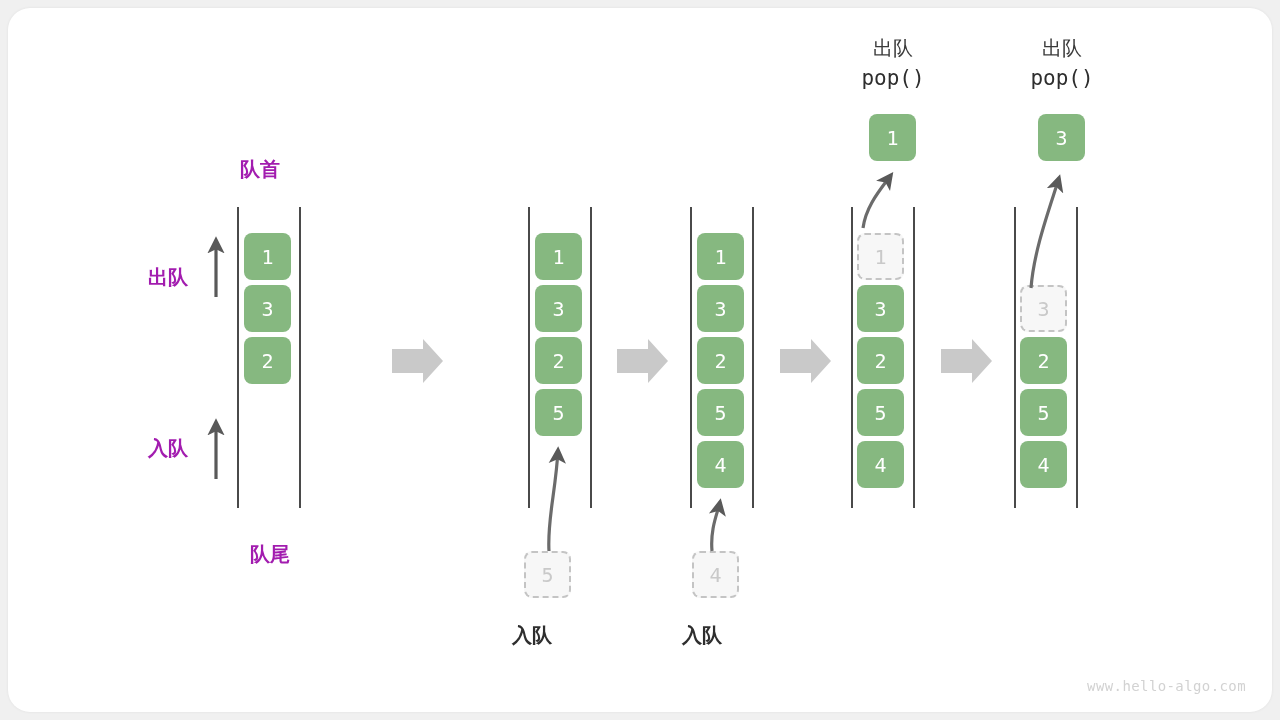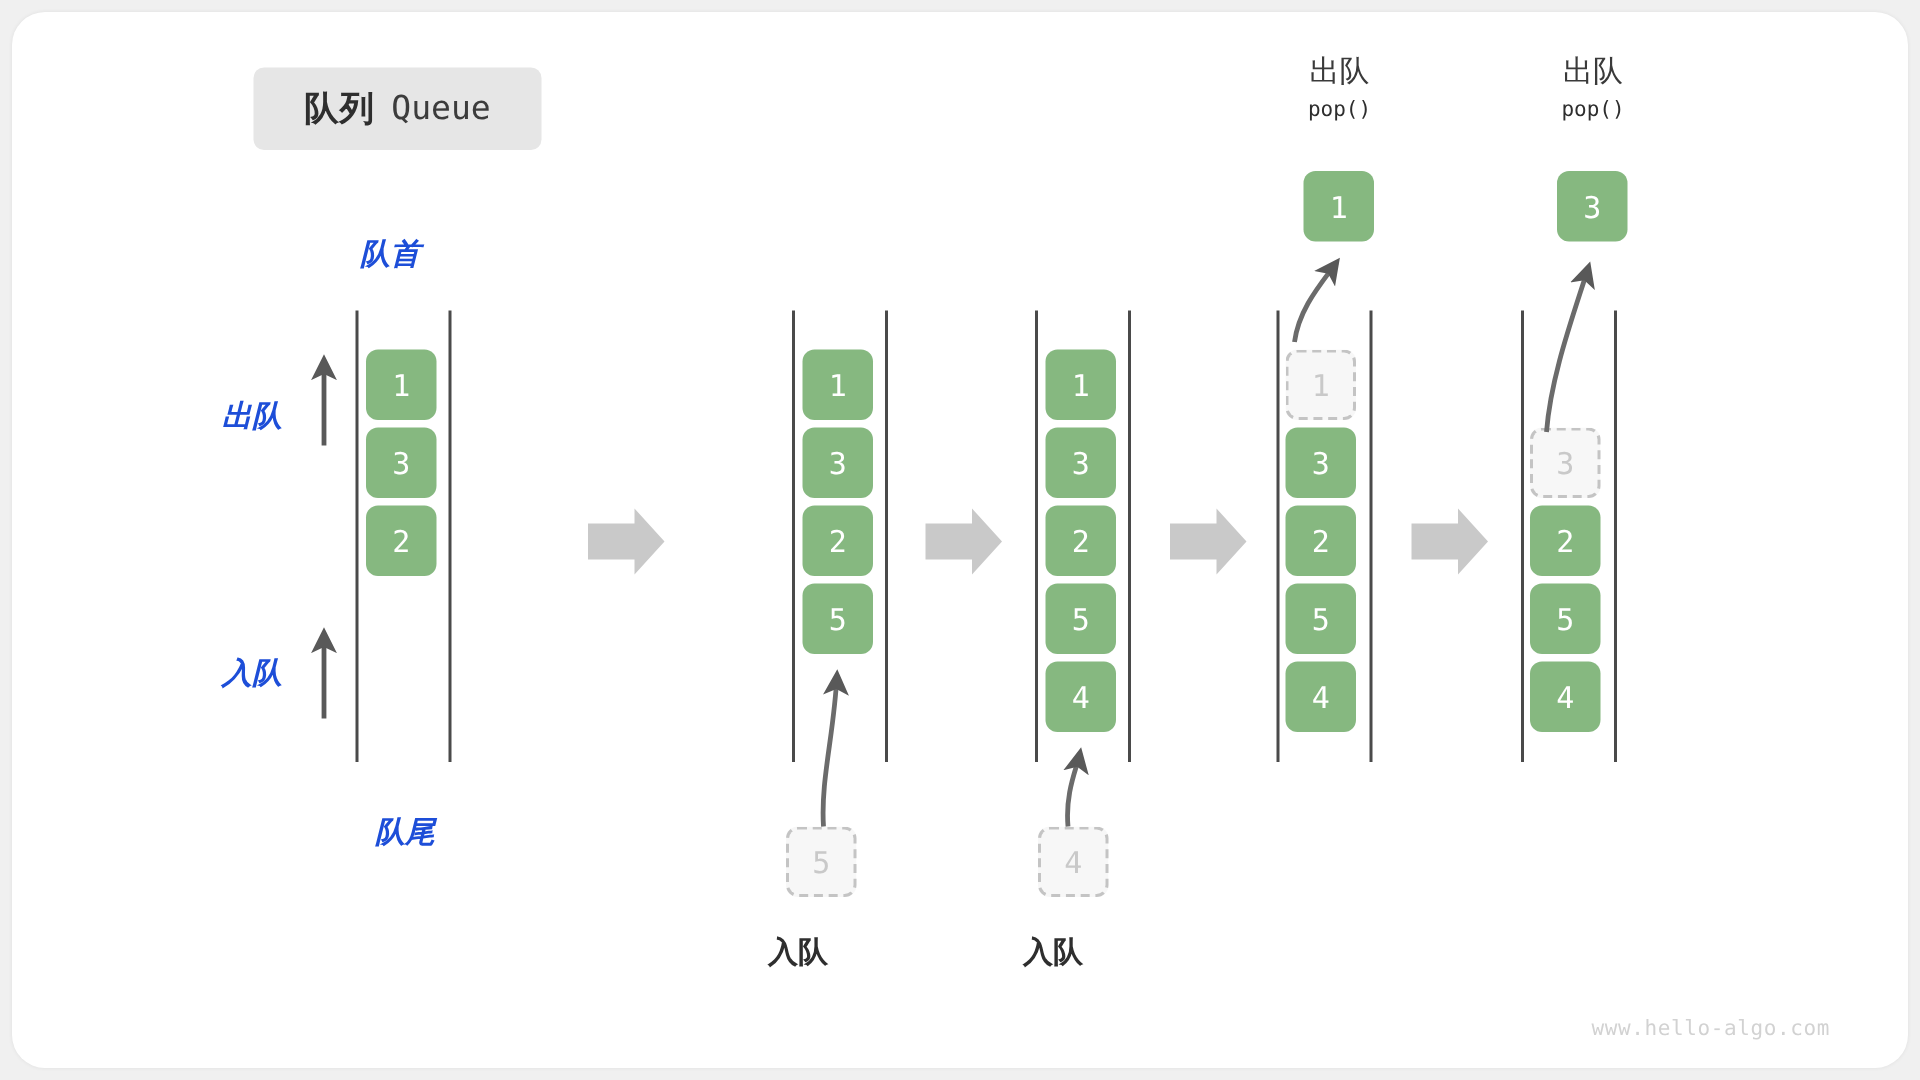--- a/index.html
+++ b/index.html
@@ -46,23 +46,22 @@
     font-size: 22px;
     color: #3c3c3c;
     margin-left: 11px;
   }
 
   
   .lbl-bold-cn {
     position: absolute;
     font-size: 20px;
     font-weight: bold;
-    color: #1d4ed8;
+    color: #a21caf;
     white-space: nowrap;
-    font-style: italic;
   }
   .op-label {
     position: absolute;
     text-align: center;
     white-space: nowrap;
     line-height: 1.55;
   }
   .op-label .cn {
     display: block;
     font-size: 20px;
@@ -85,21 +84,21 @@
   }
   .top-op-label .cn {
     display: block;
     font-size: 20px;
     font-weight: normal;
     color: #3a3a3a;
   }
   .top-op-label .code {
     display: block;
     font-family: "DejaVu Sans Mono", "Liberation Mono", monospace;
-    font-size: 14px;
+    font-size: 21px;
     color: #2e2e2e;
   }
 
   
   .rail {
     position: absolute;
     width: 2px;
     background: #4a4a4a;
   }
 
@@ -129,37 +128,33 @@
   #overlay {
     position: absolute;
     left: 0; top: 0;
     width: 1280px; height: 720px;
     pointer-events: none;
   }
 
   
   #watermark {
     position: absolute;
-    right: 60px; bottom: 26px;
+    right: 34px; bottom: 26px;
     font-family: "DejaVu Sans Mono", "Liberation Mono", monospace;
     font-size: 14px;
     color: #d2d2d2;
     letter-spacing: 0.4px;
   }
 </style>
 </head>
 <body>
 
 <div id="stage">
   <div id="card"></div>
 
-  <div id="title-badge">
-    <span class="cn">队列</span>
-    <span class="en">Queue</span>
-  </div>
 
   <div class="lbl-bold-cn" style="left:240px; top:156px;">队首</div>
   <div class="lbl-bold-cn" style="left:250px; top:541px;">队尾</div>
   <div class="lbl-bold-cn" style="left:148px; top:264px;">出队</div>
   <div class="lbl-bold-cn" style="left:148px; top:435px;">入队</div>
 
   <div class="rail" style="left:237px; top:207px; height:301px;"></div>
   <div class="rail" style="left:299px; top:207px; height:301px;"></div>
 
   <div class="cell filled" style="left:244px; top:233px;">1</div>

